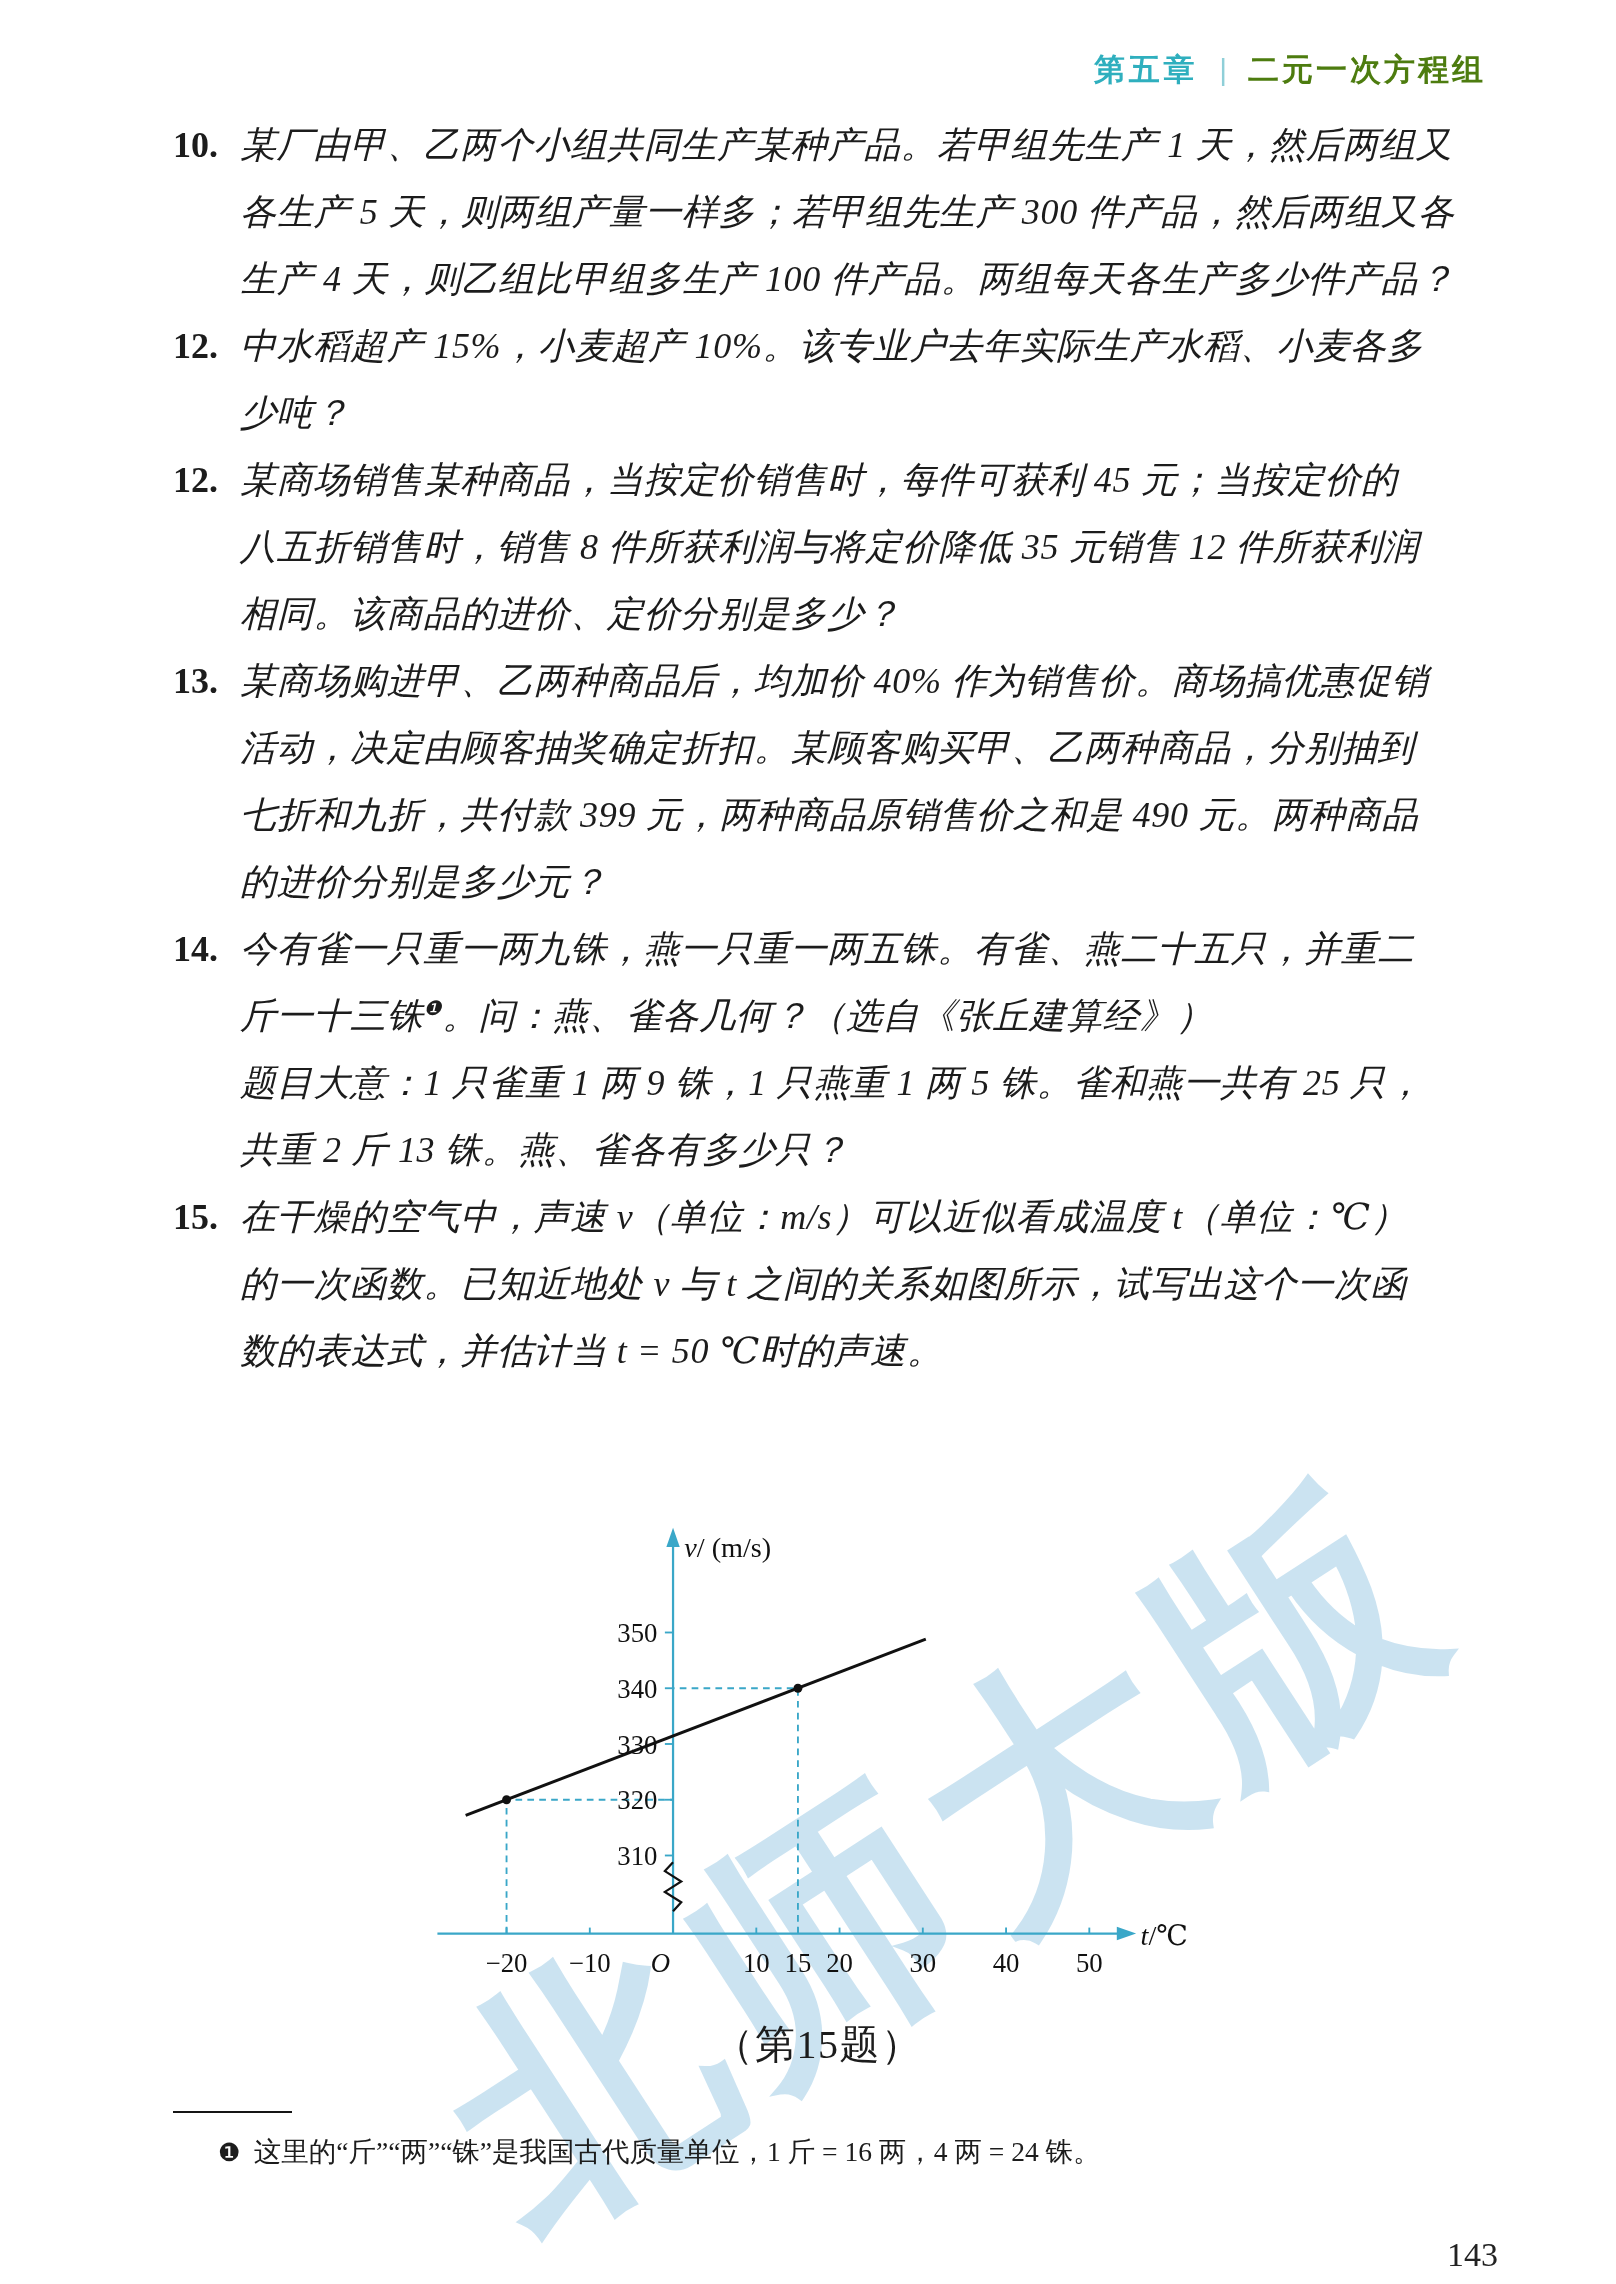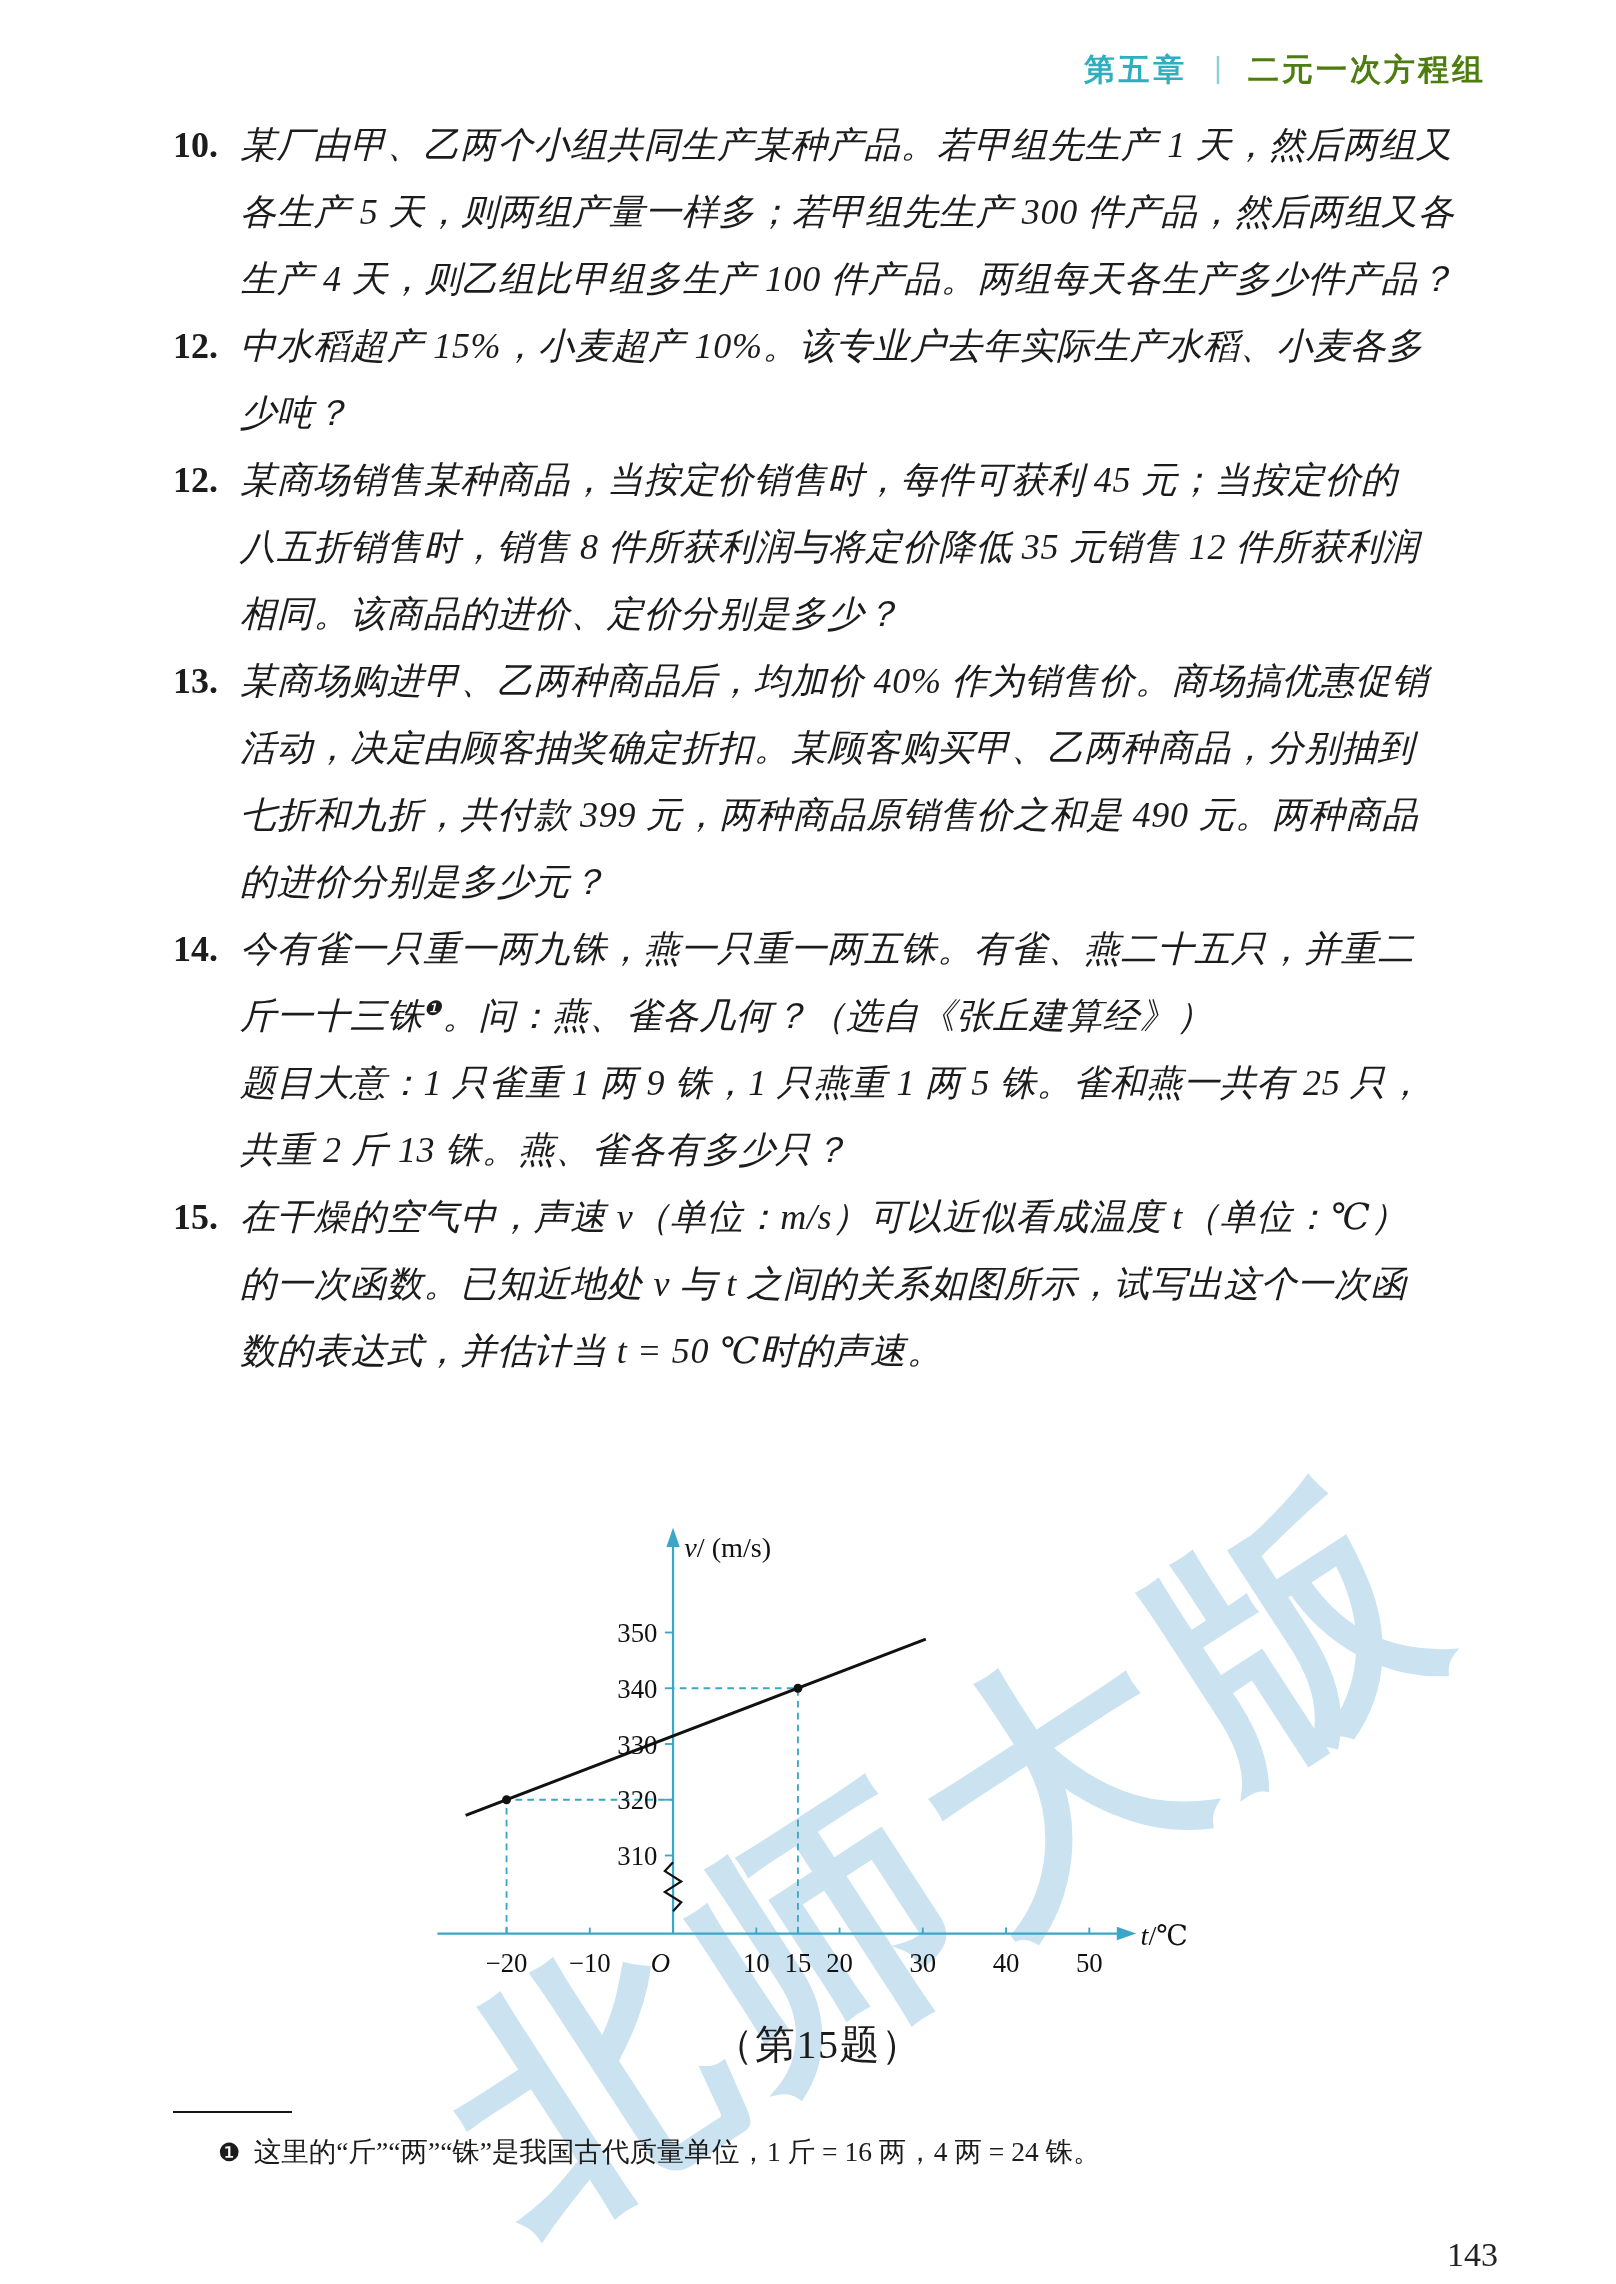--- a/index.html
+++ b/index.html
@@ -31,21 +31,21 @@
   }
 
   
   .header {
     position: absolute;
     top: 49px;
     right: 131px;
     display: flex;
     align-items: center;
     gap: 21px;
-    font-family: Liberation Mono, monospace;
+    font-family: Liberation Sans, sans-serif;
     font-size: 31px;
     z-index: 1;
   }
   .hdr-chapter { color: #2fafbe; font-weight: 700; letter-spacing: 3.7px; }
   .hdr-divider { color: #8fcfd8; font-weight: 300; font-size: 30px; }
   .hdr-title   { color: #4d7c0f; font-weight: 600; letter-spacing: 3px; text-align: center; }
 
   
   .problems {
     position: absolute;

